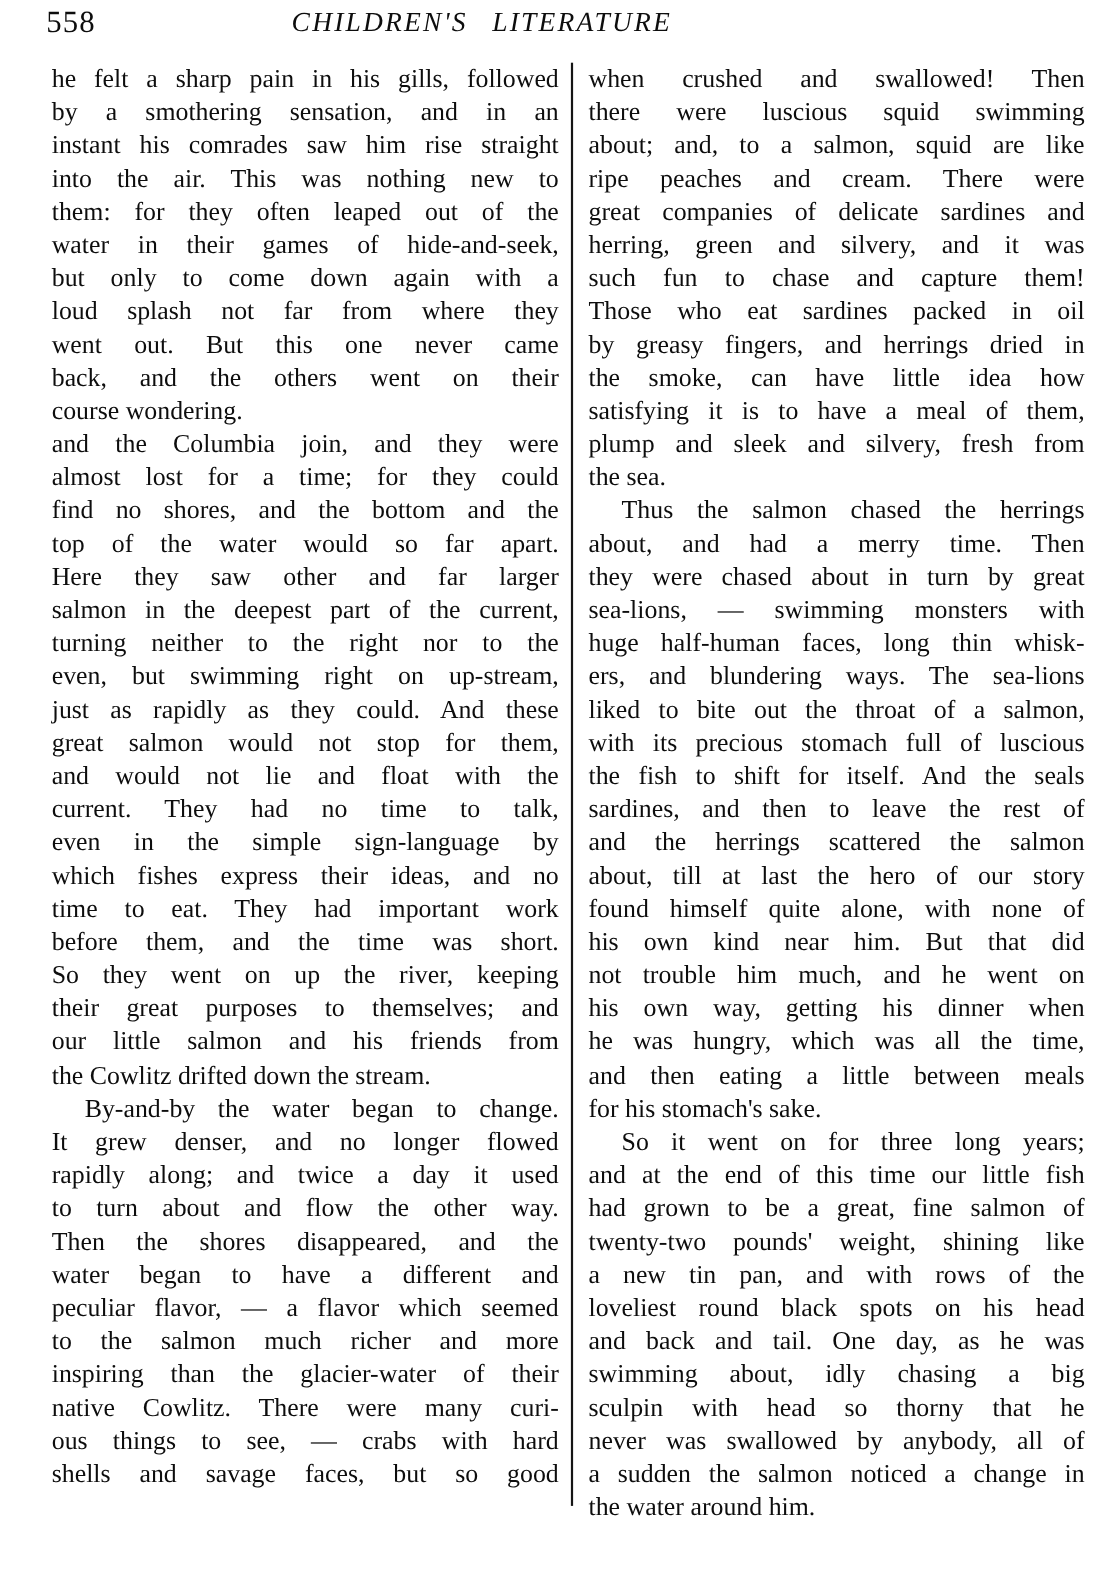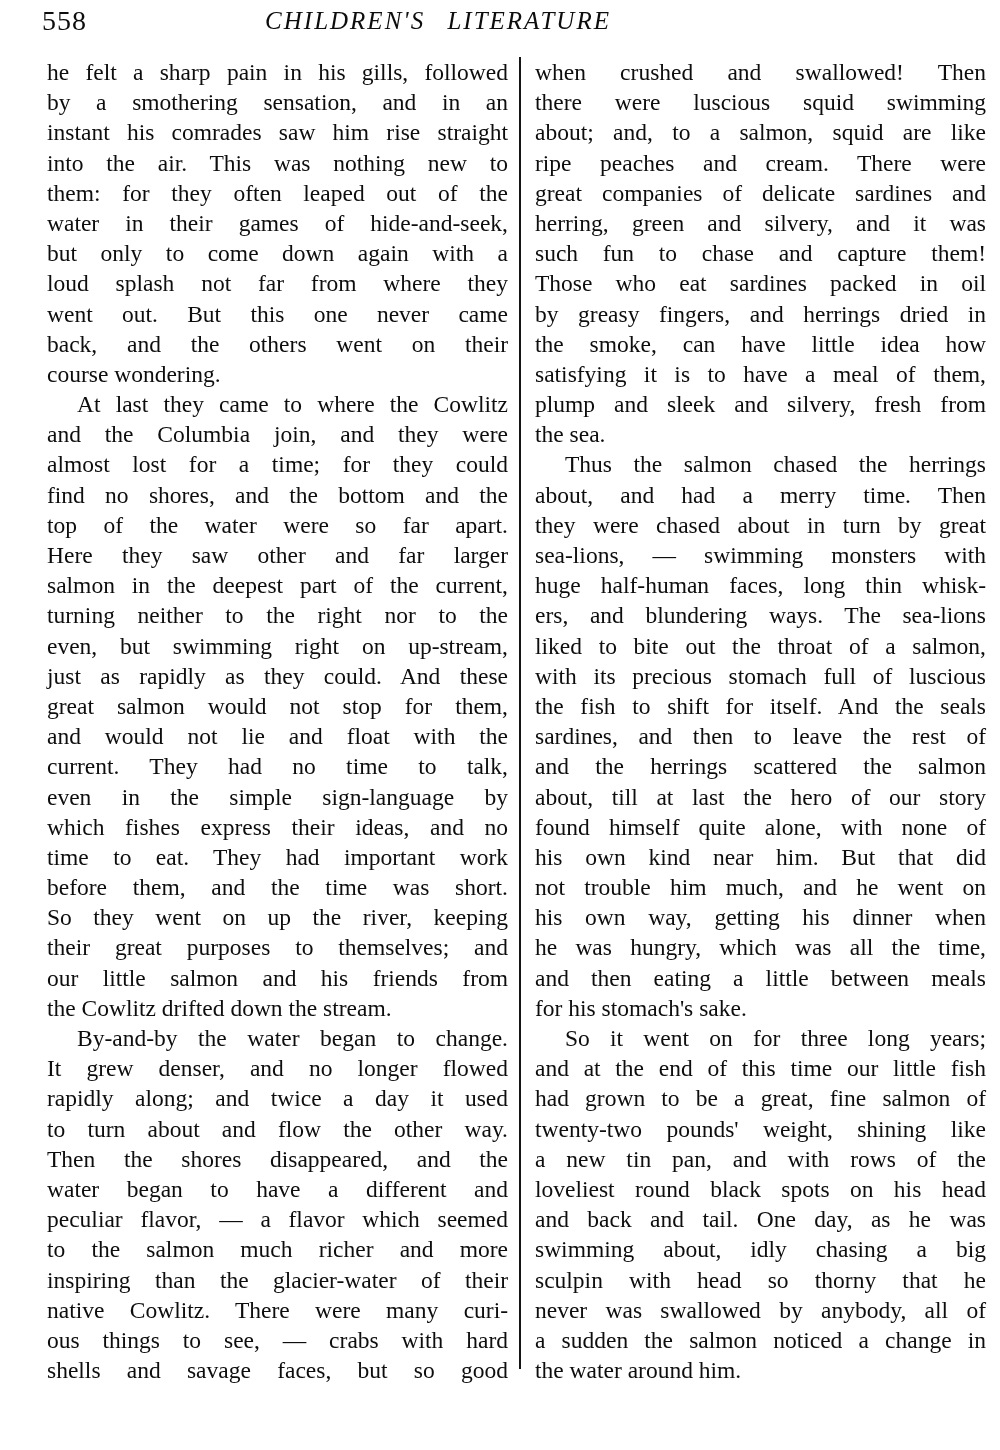--- a/index.html
+++ b/index.html
@@ -64,25 +64,24 @@
       <div class="line">by a smothering sensation, and in an</div>
       <div class="line">instant his comrades saw him rise straight</div>
       <div class="line">into the air. This was nothing new to</div>
       <div class="line">them: for they often leaped out of the</div>
       <div class="line">water in their games of hide-and-seek,</div>
       <div class="line">but only to come down again with a</div>
       <div class="line">loud splash not far from where they</div>
       <div class="line">went out. But this one never came</div>
       <div class="line">back, and the others went on their</div>
       <div class="line end">course wondering.</div>
-      <div class="line indent">At last they came to where the Cowlitz</div>
       <div class="line">and the Columbia join, and they were</div>
       <div class="line">almost lost for a time; for they could</div>
       <div class="line">find no shores, and the bottom and the</div>
-      <div class="line">top of the water were so far apart.</div>
+      <div class="line">top of the water would so far apart.</div>
       <div class="line">Here they saw other and far larger</div>
       <div class="line">salmon in the deepest part of the current,</div>
       <div class="line">turning neither to the right nor to the</div>
       <div class="line">even, but swimming right on up-stream,</div>
       <div class="line">just as rapidly as they could. And these</div>
       <div class="line">great salmon would not stop for them,</div>
       <div class="line">and would not lie and float with the</div>
       <div class="line">current. They had no time to talk,</div>
       <div class="line">even in the simple sign-language by</div>
       <div class="line">which fishes express their ideas, and no</div>

